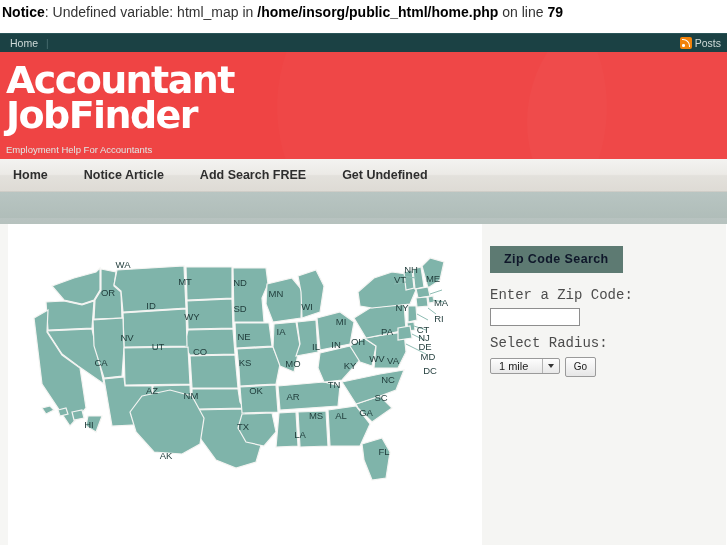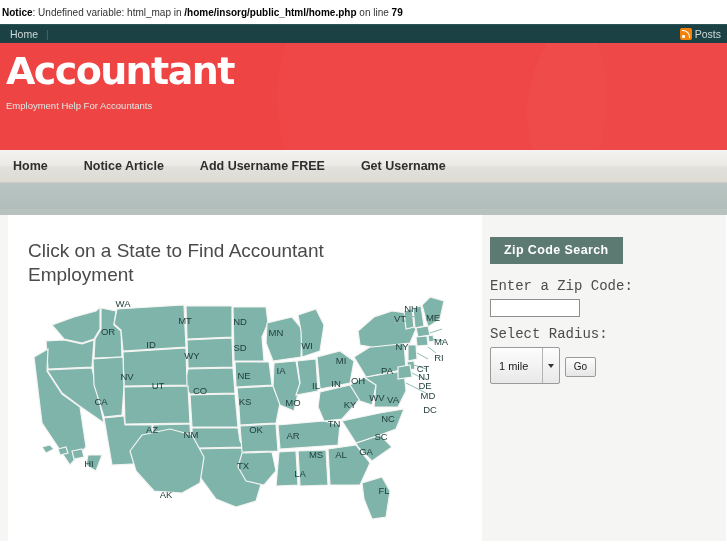--- a/index.html
+++ b/index.html
@@ -7,24 +7,24 @@
   html, body {
     margin: 0; padding: 0;
     width: 727px; height: 545px;
     overflow: hidden;
     background: #ffffff;
     font-family: "Liberation Sans", sans-serif;
   }
 
   
   .notice-bar {
-    height: 24px;
+    height: 33px;
     background: #ffffff;
     padding: 6px 0 16px 2px;
-    font-size: 10px;
+    font-size: 14px;
     color: #333;
     white-space: nowrap;
     line-height: 13px;
   }
   .notice-bar b { font-weight: bold; color: #000; }
 
   
   .topbar {
     height: 19px;
     background: #1b4144;
@@ -183,21 +183,21 @@
   
   .sidebar {
     width: 244px;
     background: #f5f5f3;
     padding: 22px 0 0 8px;
   }
   .widget { margin-bottom: 8px; }
   .widget-title {
     display: inline-block;
     background: #5d7a72;
-    color: #ffffff;
+    color: #0f172a;
     font-size: 12.5px;
     font-weight: bold;
     letter-spacing: 0.4px;
     padding: 6px 14px 7px 14px;
     margin-bottom: 14px;
     text-align: center;
   }
   .field-label {
     font-size: 14px;
     color: #4c4c4c;
@@ -211,21 +211,21 @@
     background: #ffffff;
     margin-bottom: 9px;
     display: block;
     font-family: "Liberation Sans", sans-serif;
     font-size: 11px;
     padding: 0 3px;
   }
   .select-box {
     display: inline-flex;
     align-items: stretch;
-    height: 37px;
+    height: 16px;
     border: 1px solid #9a9a9a;
     background: linear-gradient(to bottom, #fdfdfd 0%, #e8e8e8 100%);
     margin-bottom: 11px;
     border-radius: 2px;
   }
   .select-value {
     font-size: 11px;
     color: #1a1a1a;
     padding: 0 14px 0 8px;
     display: flex;
@@ -270,37 +270,37 @@
     <span class="sep">|</span>
   </div>
   <div class="topbar-right">
     <span class="rss-icon"></span>
     <a href="#">Posts</a>
   </div>
 </div>
 
 <div class="masthead">
   <div class="logo-line">Accountant</div>
+  <div class="logo-line logo-line2">JobFinder</div>
   <div class="tagline">Employment Help For Accountants</div>
 </div>
 
 <div class="mainnav">
   <a href="#">Home</a>
   <a href="#">Notice Article</a>
-  <a href="#">Add Username FREE</a>
-  <a href="#">Get Username</a>
+  <a href="#">Add Search FREE</a>
+  <a href="#">Get Undefined</a>
 </div>
 
 <div class="band"></div>
 
 <div class="page">
 
   <div class="content">
     <div class="content-inner">
-      <h1 class="page-title">Click on a State to Find Accountant Employment</h1>
 
       <div class="map-wrap">
         <svg width="450" height="250" viewBox="0 0 450 250">
           <g fill="#7fb4aa" stroke="#f4f4f2" stroke-width="1.2">
 
             <path d="M28,30 L50,22 L72,16 L76,12 L76,34 L70,44 L58,48 L40,44 Z"></path>
             <path d="M22,46 L40,45 L58,49 L70,45 L68,72 L24,74 Z"></path>
             <path d="M77,13 L92,16 L90,30 L97,36 L98,62 L70,63 L71,44 L77,34 Z"></path>
             <path d="M93,14 L160,10 L162,52 L99,56 L97,35 L90,29 Z"></path>
             <path d="M162,11 L208,11 L208,42 L163,44 Z"></path>

